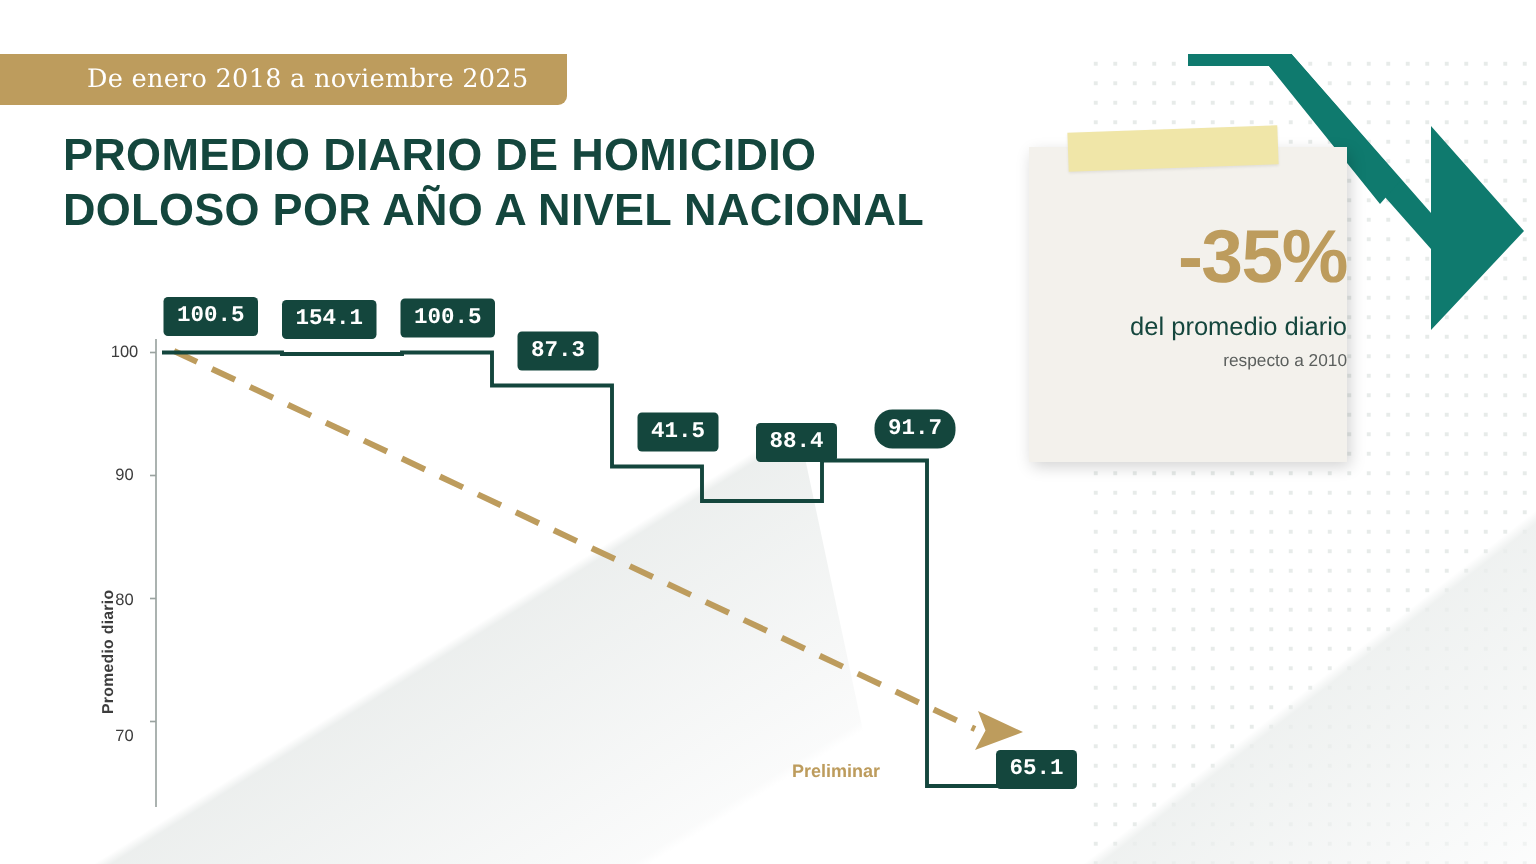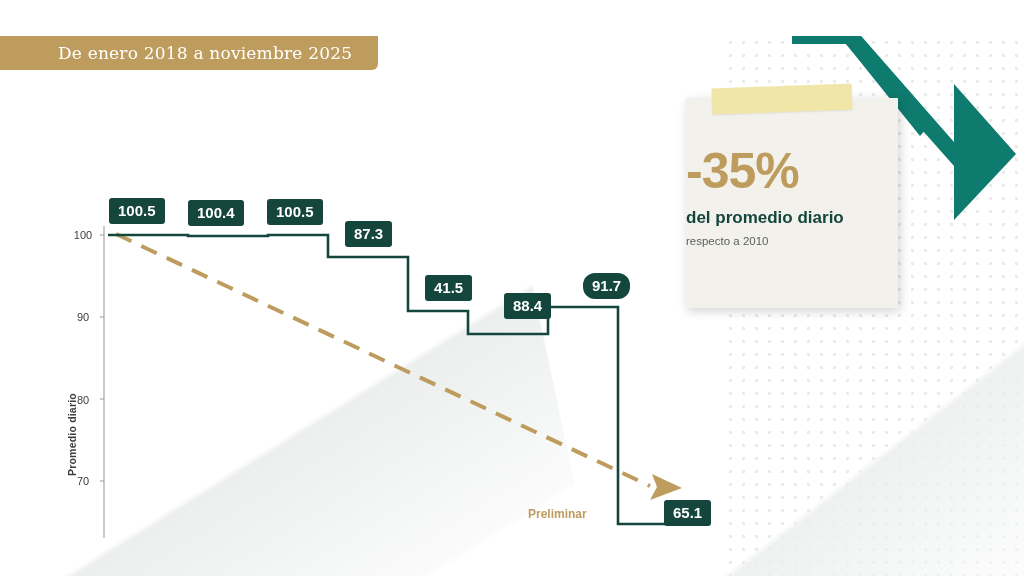--- a/index.html
+++ b/index.html
@@ -78,42 +78,42 @@
     pointer-events: none;
   }
 
   
   .note {
     position: absolute;
     left: 686px; top: 62px;
     width: 212px; height: 210px;
     background: #f3f1ec;
     box-shadow: 2px 3px 10px rgba(0,0,0,.18);
-    text-align: left;
+    text-align: right;
   }
   .note-tape {
     position: absolute;
     left: 26px; top: -12px;
     width: 140px; height: 26px;
     background: #f0e6a8;
     transform: rotate(-2deg);
     box-shadow: 0 1px 2px rgba(0,0,0,.08);
   }
   .note-pct {
     margin-top: 44px;
     color: #bd9c5d;
     font-size: 50px;
     font-weight: 800;
     letter-spacing: -1px;
   }
   .note-sub {
     margin-top: 8px;
     color: #14463d;
     font-size: 17px;
-    font-weight: 700;
+    font-weight: 400;
   }
   .note-sub2 {
     margin-top: 7px;
     color: #5b5f5d;
     font-size: 11.5px;
   }
 
   
   .chart {
     position: absolute;
@@ -139,20 +139,21 @@
   }
   .vlabel {
     position: absolute;
     background: #14463d;
     color: #ffffff;
     font-size: 15px;
     font-weight: 800;
     padding: 4px 9px 5px;
     border-radius: 3px;
     white-space: nowrap;
+    font-family: Liberation Mono, monospace;
   }
   .prelim {
     position: absolute;
     color: #bd9c5d;
     font-size: 12px;
     font-weight: 800;
   }
   .source {
     position: absolute;
     left: 368px; top: 533px;
@@ -166,20 +167,21 @@
 </head>
 <body>
 
 <div id="slide">
 
   <div class="bg-dots-right"></div>
   <div class="bg-swoosh"></div>
   <div class="bg-swoosh2"></div>
 
   <div class="date-band">De enero 2018 a noviembre 2025</div>
+  <div class="title">PROMEDIO DIARIO DE HOMICIDIO DOLOSO POR AÑO A NIVEL NACIONAL</div>
 
   <div class="arrow-wrap">
     <svg width="240" height="200" viewBox="0 0 240 200">
       <path d="M8 4 L70 4 L170 118 L170 60 L232 130 L170 196 L170 142 L62 20 L8 20 Z" fill="#0f7a6e"></path>
       <path d="M8 4 L70 4 L150 96 L136 112 L62 20 L8 20 Z" fill="#0f7a6e"></path>
     </svg>
   </div>
 
   <div class="note">
     <div class="note-tape"></div>
@@ -188,21 +190,21 @@
     <div class="note-sub2">respecto a 2010</div>
   </div>
 
   <div class="chart">
 
     <div class="axis-ylabel">Promedio diario</div>
 
     <div class="ytick" style="left:8px; top:43px;">100</div>
     <div class="ytick" style="left:8px; top:125px;">90</div>
     <div class="ytick" style="left:8px; top:208px;">80</div>
-    <div class="ytick" style="left:8px; top:289px;">70</div>
+    <div class="ytick" style="left:8px; top:299px;">70</div>
 
     <svg width="700" height="400" viewBox="0 0 700 400" style="position:absolute; left:0; top:0;">
 
       <line x1="44" y1="40" x2="44" y2="352" stroke="#9aa3a0" stroke-width="1.1"></line>
 
       <line x1="40" y1="49" x2="44" y2="49" stroke="#9aa3a0" stroke-width="1.1"></line>
       <line x1="40" y1="131" x2="44" y2="131" stroke="#9aa3a0" stroke-width="1.1"></line>
       <line x1="40" y1="213" x2="44" y2="213" stroke="#9aa3a0" stroke-width="1.1"></line>
       <line x1="40" y1="295" x2="44" y2="295" stroke="#9aa3a0" stroke-width="1.1"></line>
 
@@ -217,25 +219,25 @@
                  L208,49 L268,49
                  L268,71 L348,71
                  L348,125 L408,125
                  L408,148 L488,148
                  L488,121 L558,121
                  L558,338 L628,338"></path>
       </g>
     </svg>
 
     <div class="vlabel" style="left:49px;  top:12px;">100.5</div>
-    <div class="vlabel" style="left:128px; top:14px;">100.4</div>
+    <div class="vlabel" style="left:128px; top:14px;">154.1</div>
     <div class="vlabel" style="left:207px; top:13px;">100.5</div>
     <div class="vlabel" style="left:285px; top:35px;">87.3</div>
     <div class="vlabel" style="left:365px; top:89px;">41.5</div>
-    <div class="vlabel" style="left:444px; top:107px;">88.4</div>
+    <div class="vlabel" style="left:444px; top:96px;">88.4</div>
     <div class="vlabel" style="left:523px; top:87px;border-radius:12px;">91.7</div>
     <div class="vlabel" style="left:604px; top:314px;">65.1</div>
 
     <div class="prelim" style="left:468px; top:321px;">Preliminar</div>
 
   </div>
 
 
 </div>
 

